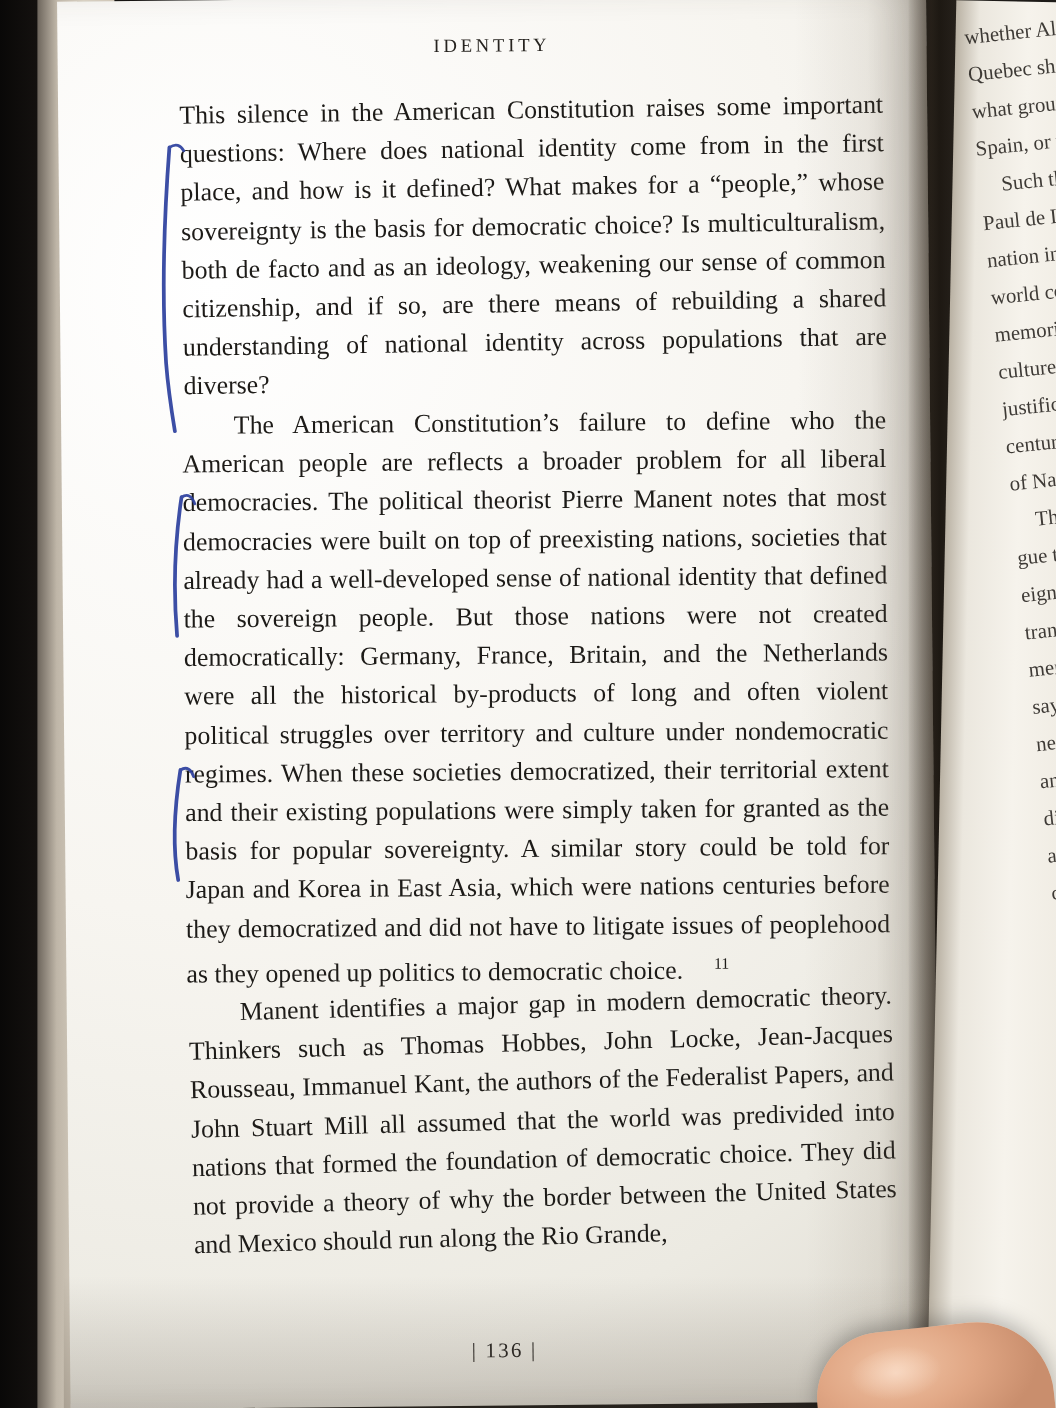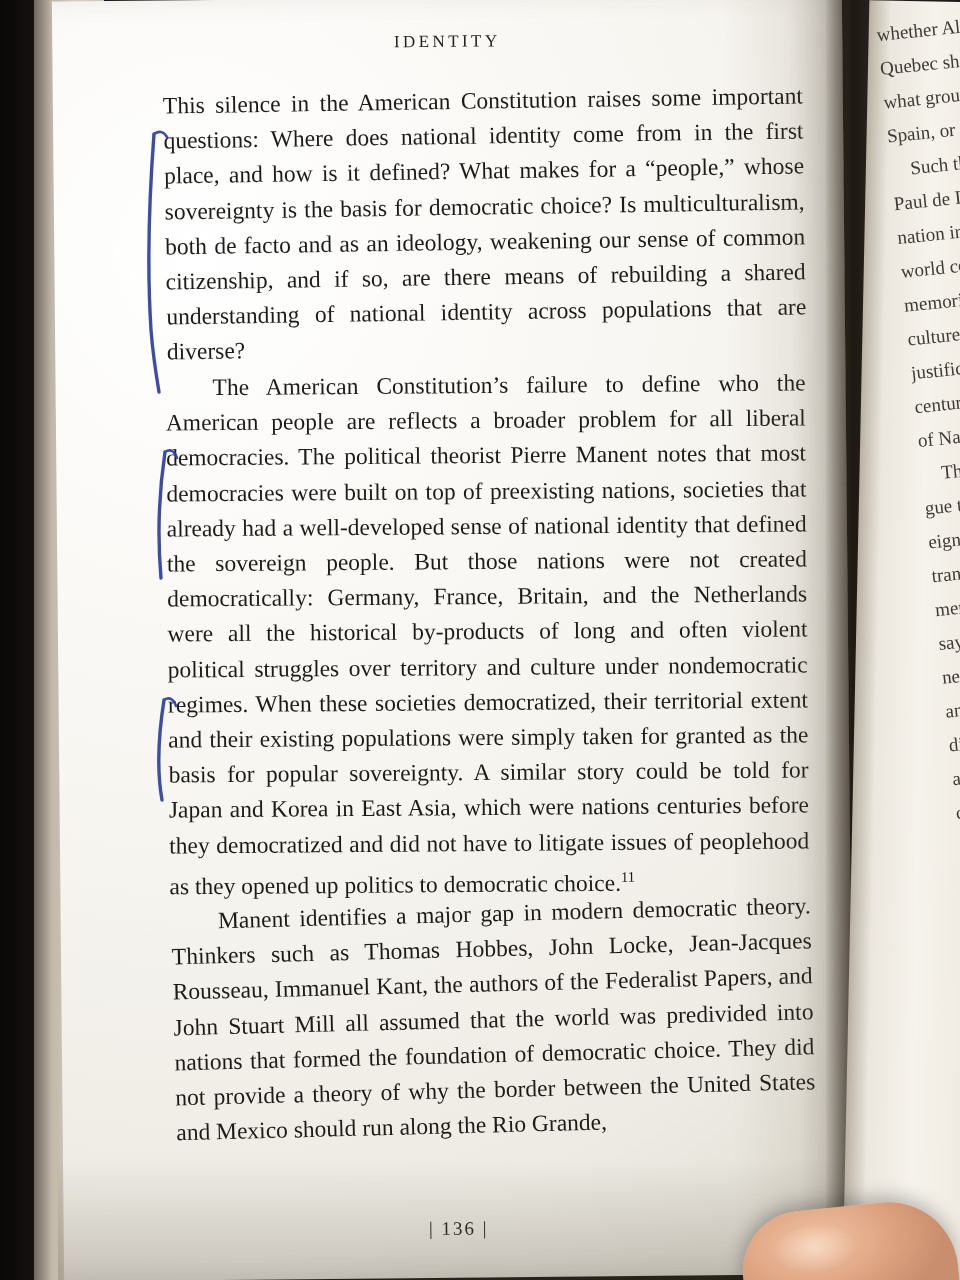--- a/index.html
+++ b/index.html
@@ -117,21 +117,21 @@
   }
   .textblock p {
     margin: 0;
   }
   .textblock p + p {
     text-indent: 2.0em;
   }
   .para-rot-a { transform: rotate(-0.35deg); transform-origin: left top; }
   .para-rot-b { transform: rotate(0.1deg); transform-origin: left top; }
   .para-rot-c { transform: rotate(-0.9deg); transform-origin: left top; }
-  sup { font-size: 0.62em; vertical-align: super; }
+  sup { font-size: 0.62em; vertical-align: super; margin-left: 28px; }
 
   .folio {
     position: absolute;
     left: 0;
     bottom: 38px;
     width: 100%;
     text-align: center;
     font-size: 19px;
     letter-spacing: 2px;
     color: #2a2724;

